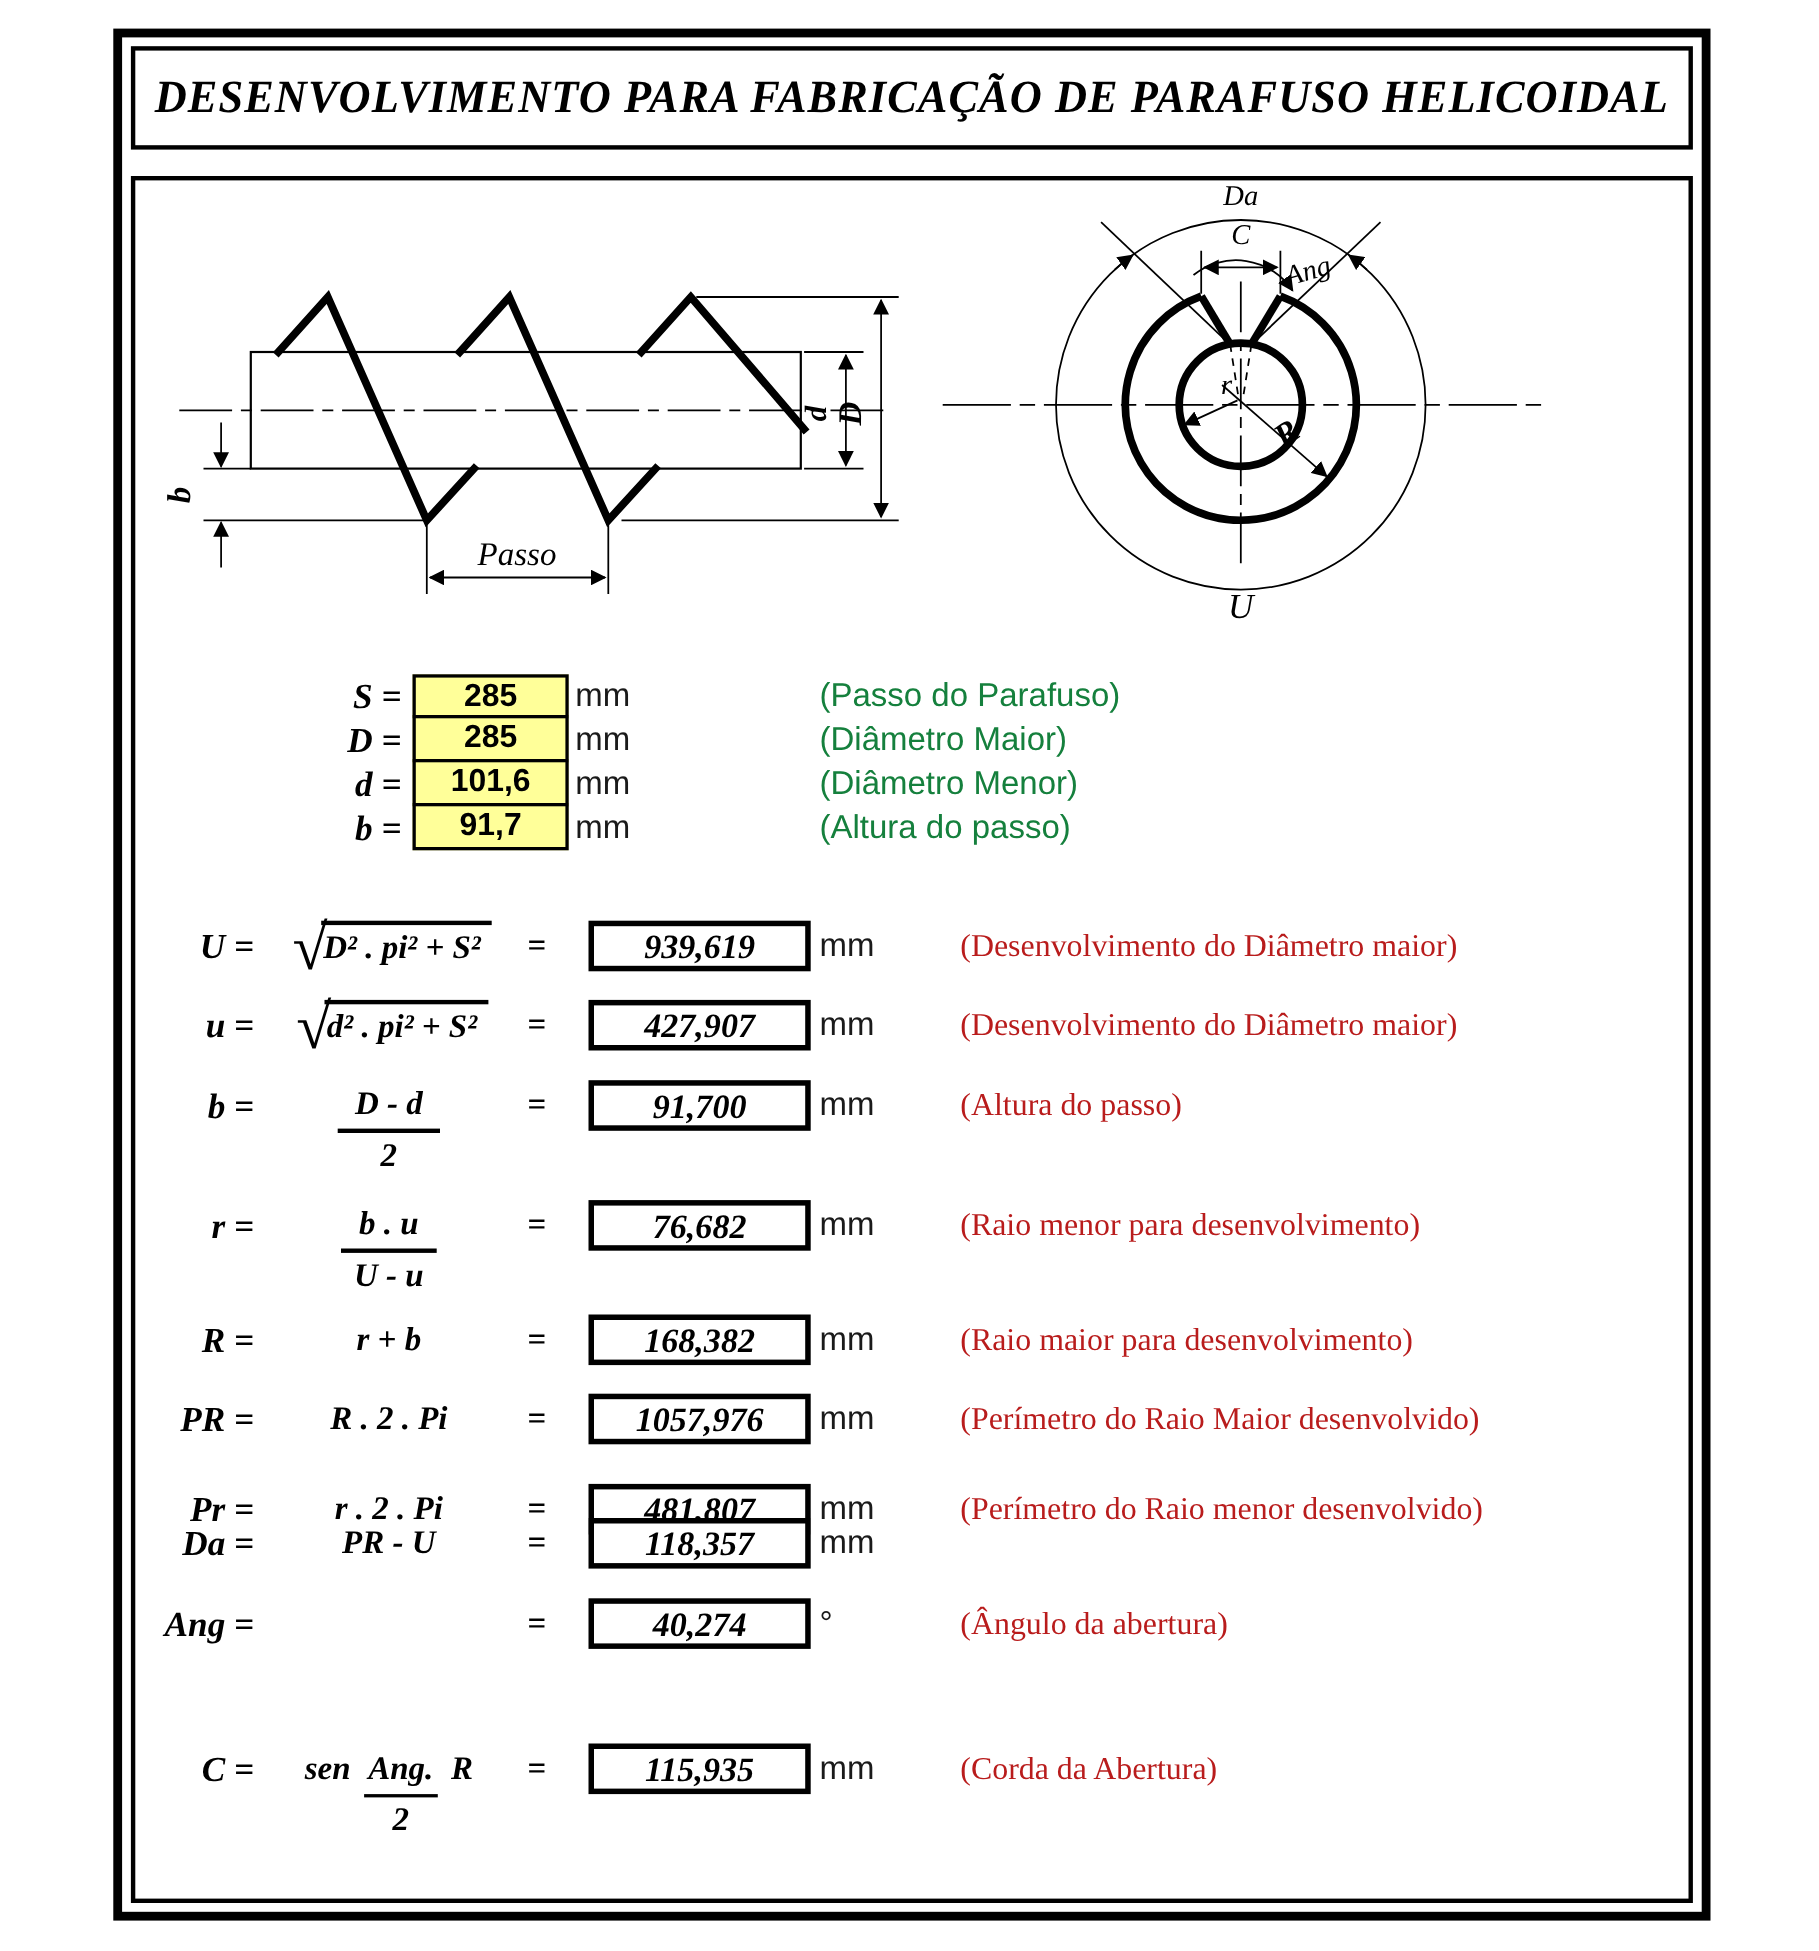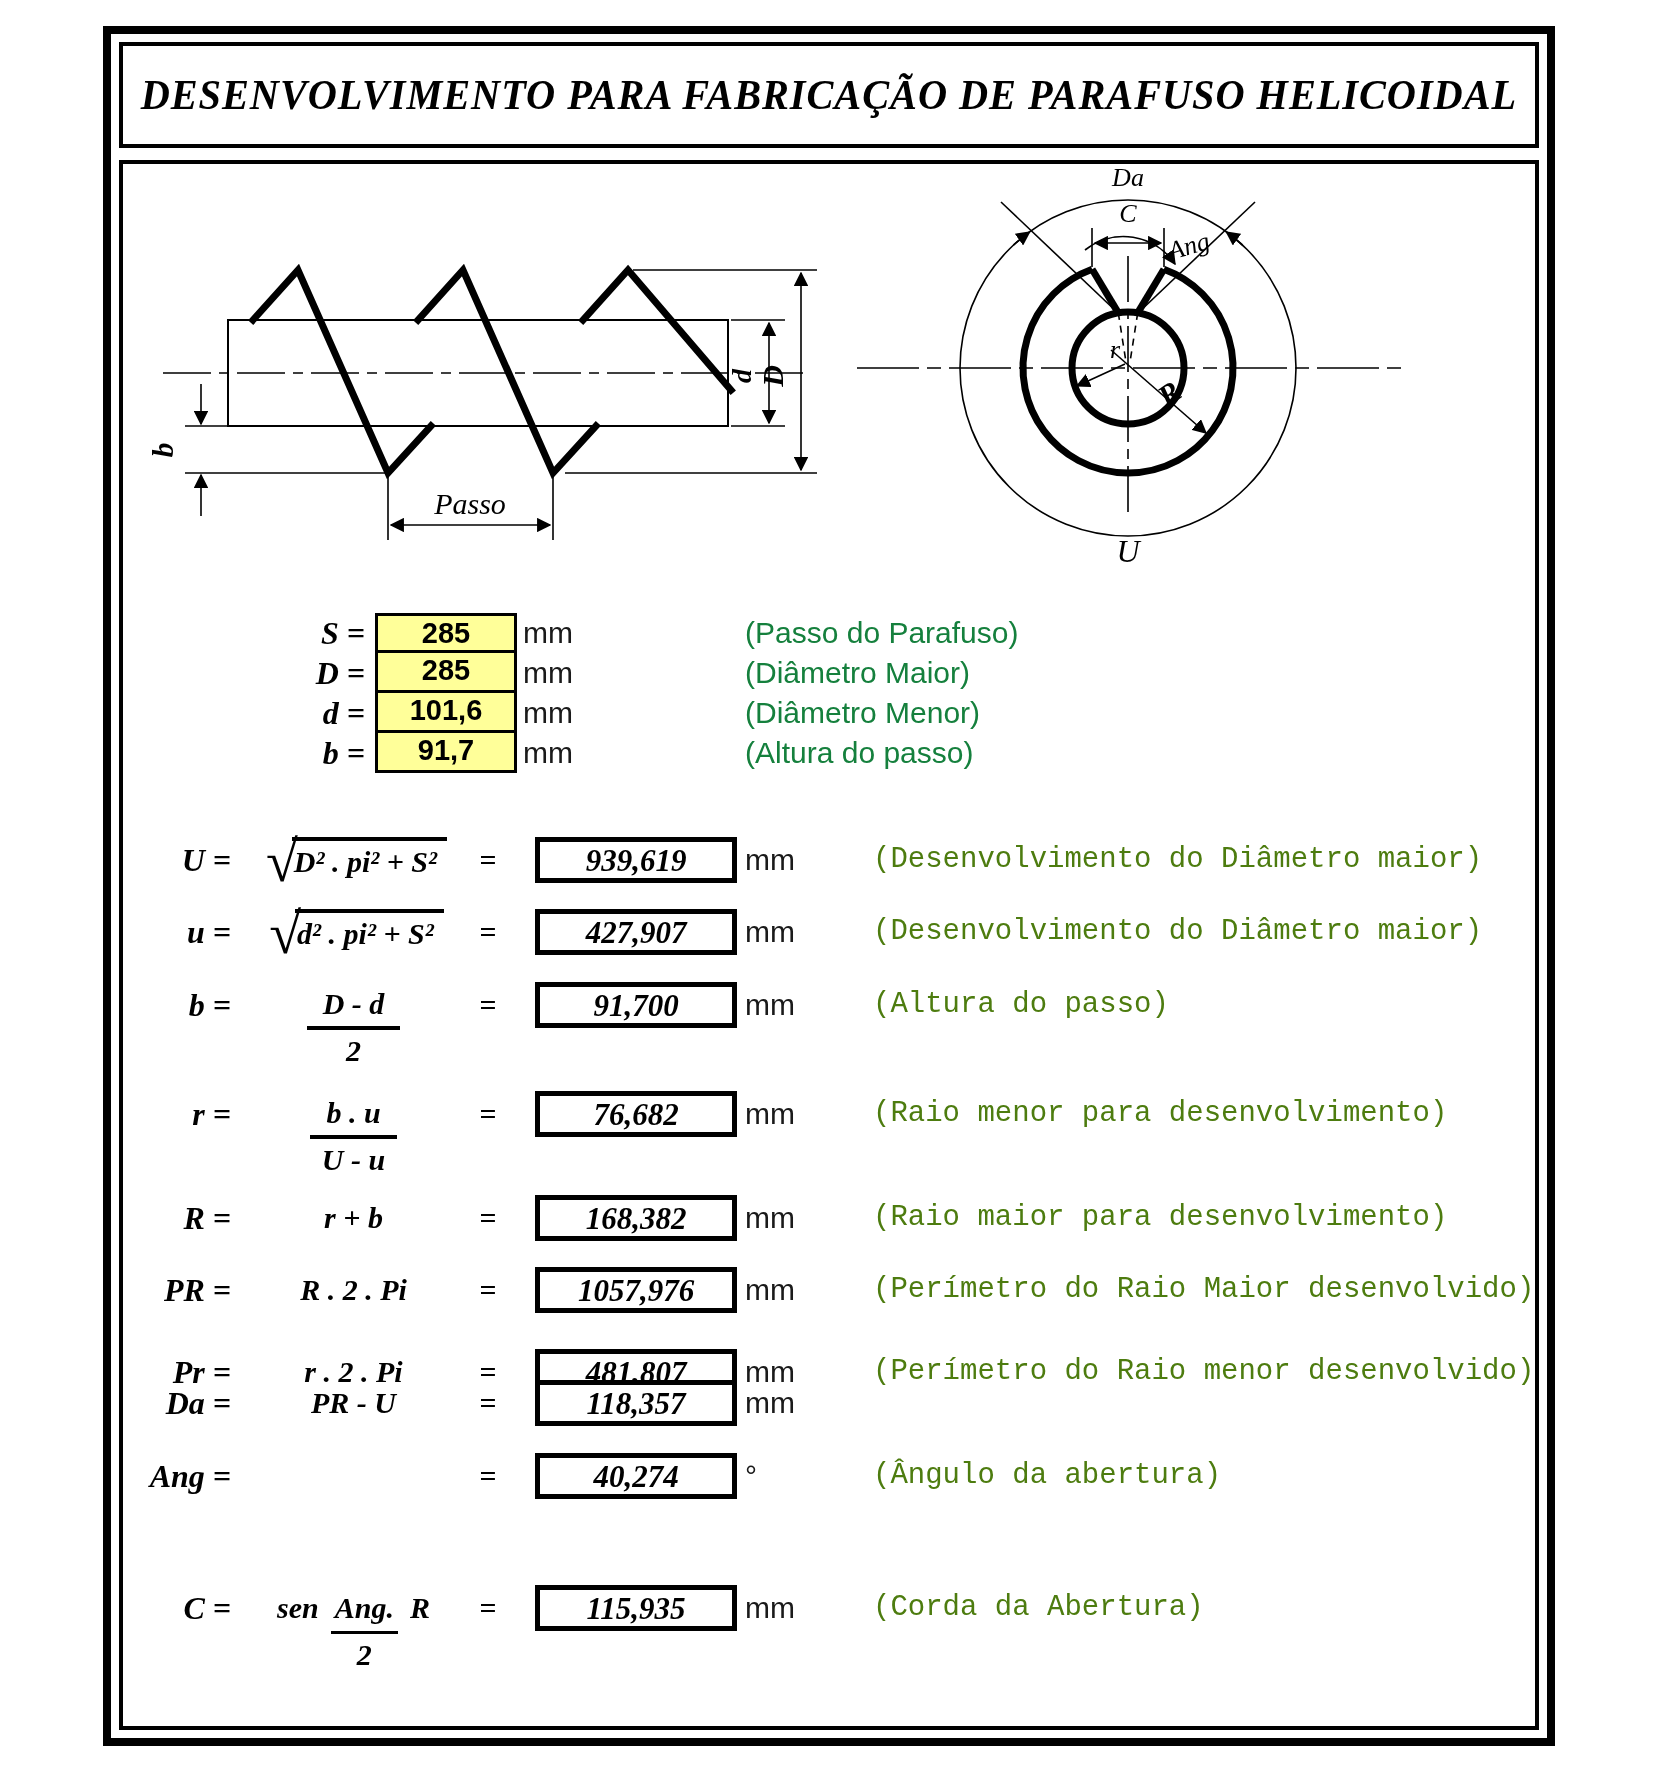--- a/index.html
+++ b/index.html
@@ -1,20 +1,20 @@
 <!DOCTYPE html>
 <html><head>
 <meta charset="utf-8">
 <style>
   html,body{margin:0;padding:0;background:#fff;}
   .page{position:relative;width:1654px;height:1774px;background:#ffffff;overflow:hidden;
         font-family:"Liberation Serif", serif;color:#000;}
   .frame{position:absolute;left:103px;top:26px;width:1452px;height:1720px;
          border:8px solid #000;box-sizing:border-box;}
-  .titlebox{position:absolute;left:8px;top:8px;right:8px;height:106px;border:4px solid #000;
+  .titlebox{position:absolute;left:8px;top:8px;right:8px;height:94px;border:4px solid #000;
             box-sizing:border-box;display:flex;align-items:center;justify-content:center;}
   .titlebox h1{margin:0;font-size:42px;font-style:italic;font-weight:bold;
                letter-spacing:1px;transform:scaleX(.96);white-space:nowrap;}
   .mainbox{position:absolute;left:8px;top:126px;right:8px;bottom:8px;border:4px solid #000;
            box-sizing:border-box;}
   .mainbox .inner{position:absolute;inset:0;}
 
   
   .dia{position:absolute;}
   .dia text{font-family:"Liberation Serif", serif;font-style:italic;fill:#000;}
@@ -41,22 +41,22 @@
   .rsym{position:absolute;left:0;width:108px;text-align:right;font-weight:bold;font-style:italic;
         font-size:32px;line-height:46px;}
   .rform{position:absolute;left:118px;width:225px;text-align:center;font-weight:bold;font-style:italic;
          font-size:30px;line-height:46px;}
   .req{position:absolute;left:345px;width:40px;text-align:center;font-weight:bold;
        font-size:30px;line-height:46px;}
   .rbox{position:absolute;left:412px;width:202px;height:46px;border:5px solid #000;box-sizing:border-box;
         text-align:center;font-weight:bold;font-style:italic;font-size:31px;line-height:37px;background:#fff;}
   .runit{position:absolute;left:622px;font-family:"Liberation Sans", sans-serif;font-size:30px;
          line-height:46px;color:#1a1a1a;}
-  .rdesc{position:absolute;left:750px;font-family:Liberation Mono, monospace;font-size:29px;
-         line-height:46px;color:#4d7c0f;white-space:nowrap;}
+  .rdesc{position:absolute;left:750px;font-family:Liberation Serif, serif;font-size:29px;
+         line-height:46px;color:#b91c1c;white-space:nowrap;}
 
   .sqrt{display:inline-flex;align-items:flex-start;}
   .sqrt .rad{font-size:58px;line-height:46px;font-weight:bold;font-style:normal;transform:translate(6px,2px);}
   .sqrt .under{border-top:4px solid #000;padding:0 10px 0 2px;line-height:42px;}
 
   .frac{display:inline-flex;flex-direction:column;vertical-align:top;}
   .frac .num{border-bottom:4px solid #000;padding:0 16px;line-height:44px;text-align:center;}
   .frac .den{line-height:42px;text-align:center;}
 
   .senform{display:inline-flex;align-items:flex-start;gap:12px;}

